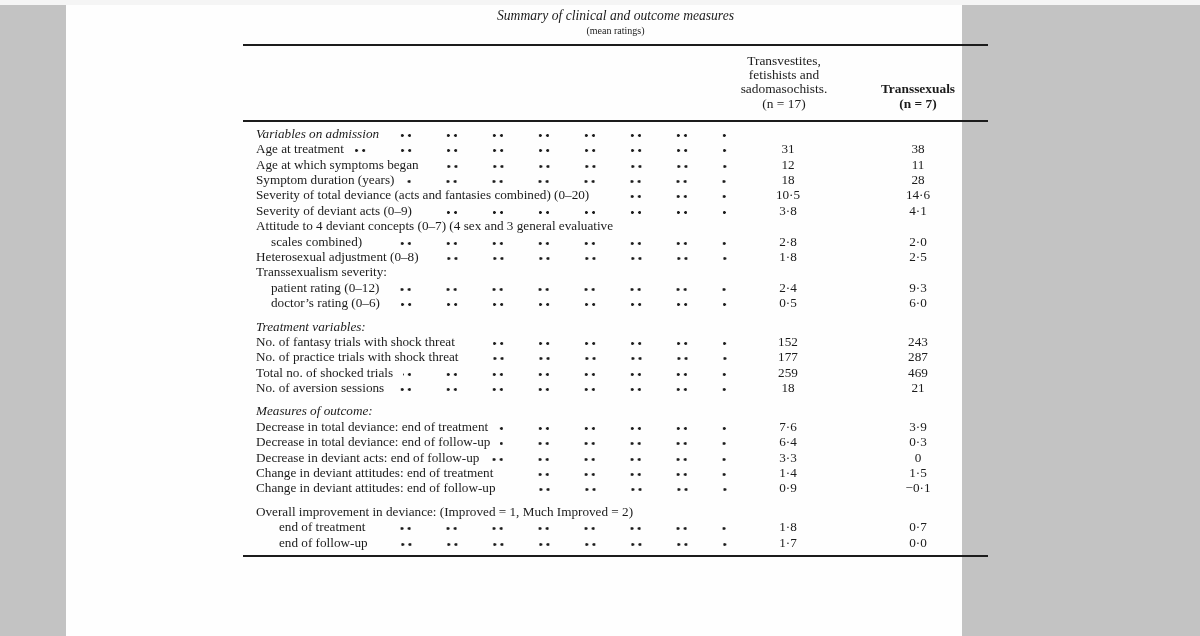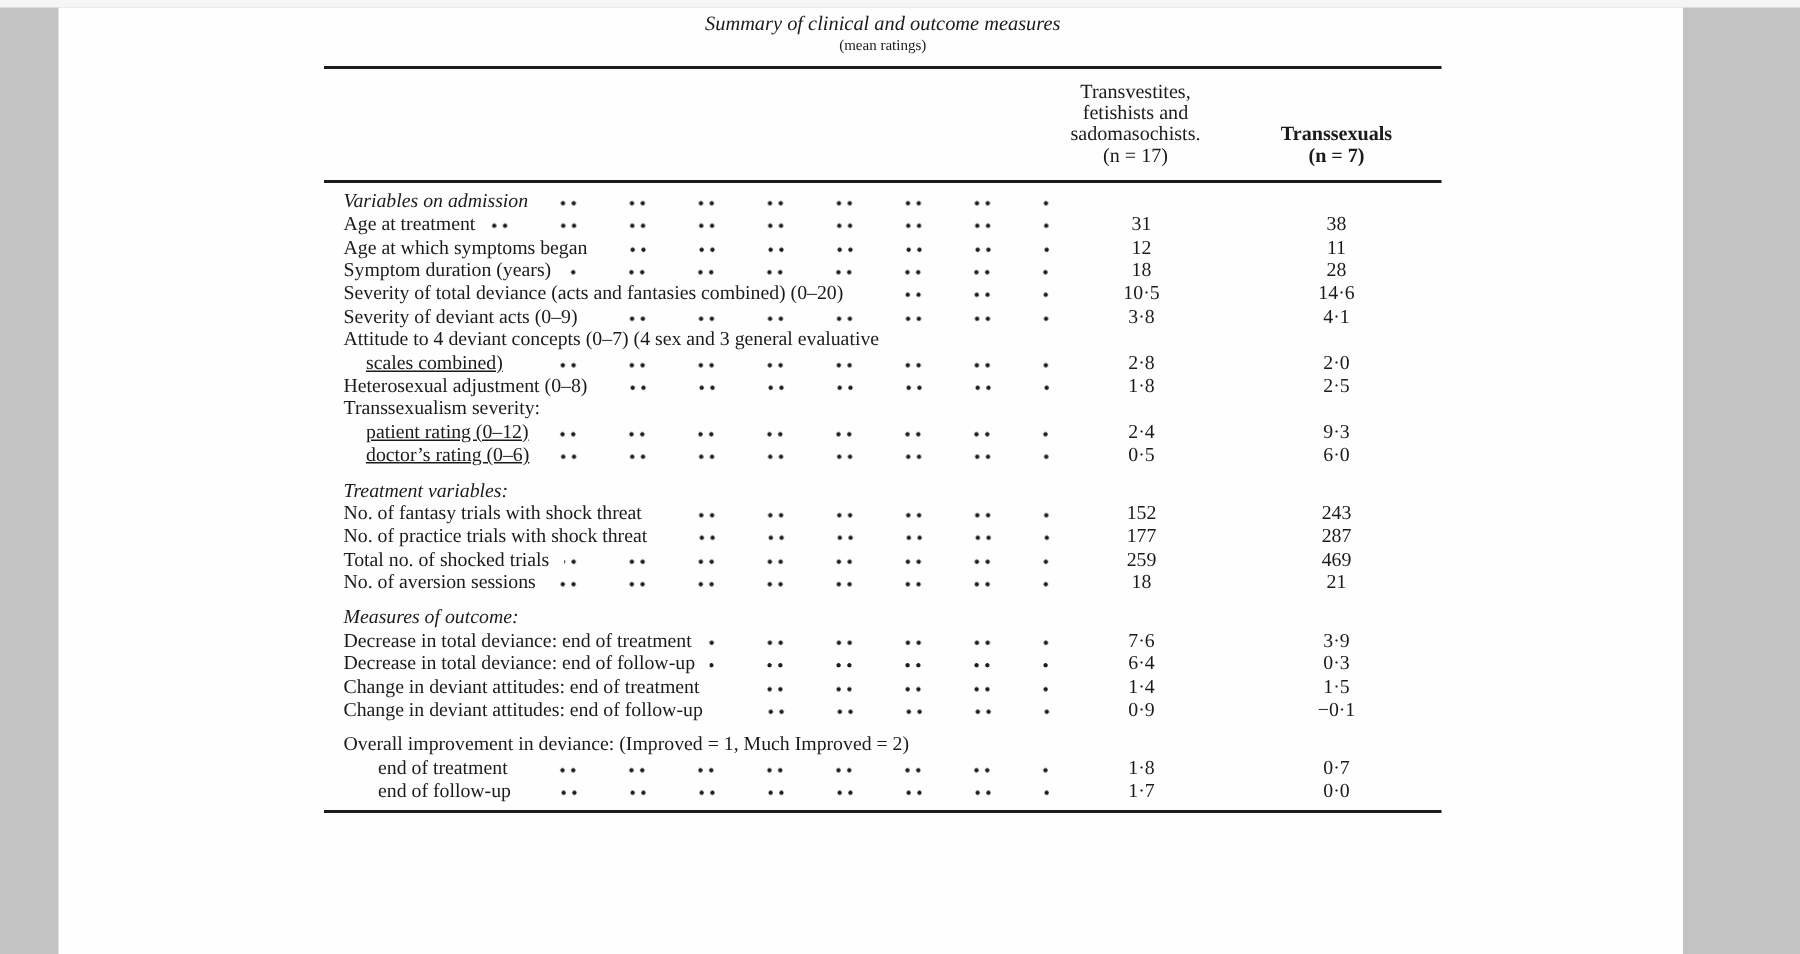--- a/index.html
+++ b/index.html
@@ -3,21 +3,21 @@
 <meta charset="utf-8">
 <style>
   html,body{margin:0;padding:0;}
   body{
     width:1200px;height:636px;position:relative;overflow:hidden;
     background:#c3c3c3;
     font-family:"Liberation Serif","DejaVu Serif",serif;
     color:#1b1b1b;
   }
   .top-strip{position:absolute;top:0;left:0;width:1200px;height:5px;background:#f5f5f5;z-index:3;}
-  .page{position:absolute;top:5px;left:39px;width:1058px;height:631px;background:#fefefe;z-index:1;padding-left:25px;}
+  .page{position:absolute;top:5px;left:66px;width:896px;height:631px;background:#fefefe;z-index:1;}
   .margin-left{position:absolute;top:5px;left:0;width:53px;height:631px;background:#c3c3c3;}
   .margin-right{position:absolute;top:5px;left:1143px;width:57px;height:631px;background:#c3c3c3;}
 
   .tablewrap{position:absolute;left:177px;top:-5px;width:745px;}
 
   .caption-clip{height:7px;overflow:hidden;text-align:center;}
   .caption-clip span{
     display:inline-block;font-size:13px;font-weight:bold;letter-spacing:5px;
     transform:translateY(-9px);
   }
@@ -31,21 +31,21 @@
   .header-row{display:flex;align-items:flex-end;padding:8px 0 9px;font-size:13.4px;line-height:14.2px;text-align:center;}
   .hspacer{flex:1 1 auto;}
   .hcol1{width:128px;flex:0 0 auto;}
   .hcol2{width:140px;flex:0 0 auto;font-weight:bold;}
 
   .rows{padding-top:4px;font-size:13.2px;}
   .row{display:flex;height:15.4px;line-height:15.4px;white-space:nowrap;margin-left:13px;}
   .row.gap{margin-top:8px;}
   .lbl{flex:0 0 auto;}
   .lbl.it{font-style:italic;}
-  .lbl.ind1{padding-left:15px;text-decoration:underline;}
+  .lbl.ind1{padding-left:15px;}
   .lbl.ind2{padding-left:23px;text-align:right;}
   .leader{
     flex:1 1 auto;min-width:0;align-self:stretch;margin-left:10px;
     background-image:
       radial-gradient(circle at 2.4px 9.5px, #1c1c1c 1.15px, transparent 1.7px),
       radial-gradient(circle at 9.6px 9.5px, #1c1c1c 1.15px, transparent 1.7px);
     background-size:46px 100%;
     background-repeat:repeat-x;
     background-position:right 6px top 0;
   }
@@ -191,20 +191,26 @@
           <span class="v v1">7·6</span>
           <span class="v v2">3·9</span>
         </div>
         <div class="row">
           <span class="lbl">Decrease in total deviance: end of follow-up</span>
           <span class="leader"></span>
           <span class="v v1">6·4</span>
           <span class="v v2">0·3</span>
         </div>
         <div class="row">
+          <span class="lbl">Decrease in deviant acts: end of follow-up</span>
+          <span class="leader"></span>
+          <span class="v v1">3·3</span>
+          <span class="v v2">0</span>
+        </div>
+        <div class="row">
           <span class="lbl">Change in deviant attitudes: end of treatment</span>
           <span class="leader"></span>
           <span class="v v1">1·4</span>
           <span class="v v2">1·5</span>
         </div>
         <div class="row">
           <span class="lbl">Change in deviant attitudes: end of follow-up</span>
           <span class="leader"></span>
           <span class="v v1">0·9</span>
           <span class="v v2">−0·1</span>

